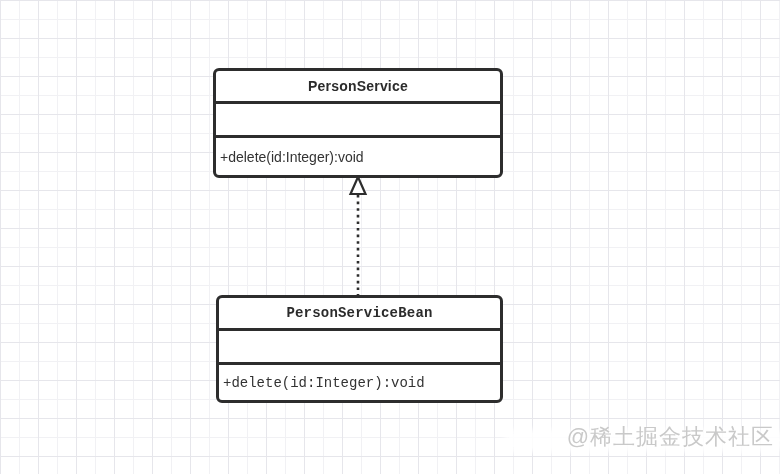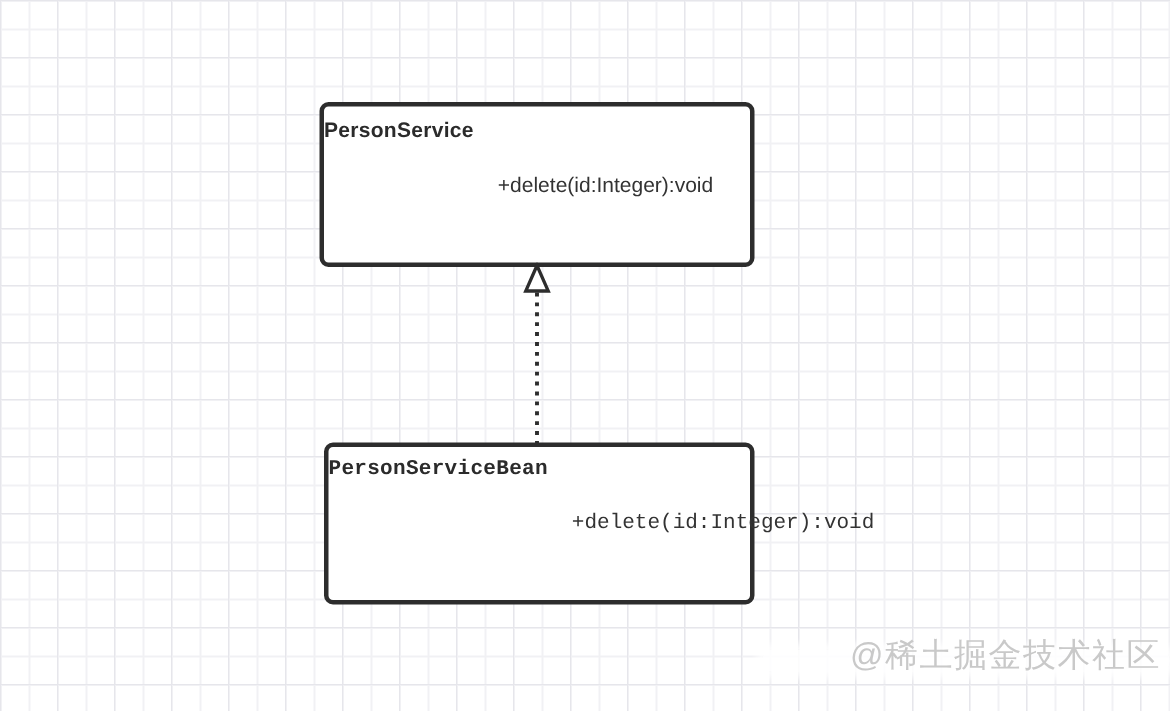--- a/index.html
+++ b/index.html
@@ -17,31 +17,31 @@
       linear-gradient(to right,#f1f1f4 1px,transparent 1px),
       linear-gradient(to bottom,#f1f1f4 1px,transparent 1px);
     background-size:38px 38px,38px 38px,19px 19px,19px 19px;
   }
   .class-box{
     position:absolute;
     background:#ffffff;
     border:3px solid #2d2d2d;
     border-radius:6px;
     box-sizing:border-box;
-    display:flex;flex-direction:row;
+    display:flex;flex-direction:column;
   }
   .class-box .title{
     height:30px;display:flex;align-items:center;justify-content:center;
     font-weight:bold;font-size:14px;color:#2b2b2b;letter-spacing:.2px;
   }
   .class-box .divider{height:0;border-top:3px solid #2d2d2d;}
   .class-box .attrs{height:31px;}
   .class-box .methods{
     flex:1;display:flex;align-items:center;
-    padding-left:16px;font-size:14px;color:#333333;
+    padding-left:4px;font-size:14px;color:#333333;
   }
   #person-service{left:213px;top:68px;width:290px;height:110px;}
   #person-service-bean{left:216px;top:295px;width:287px;height:108px;font-family:Liberation Mono, monospace;}
   .realize-arrow{position:absolute;left:340px;top:175px;width:36px;height:122px;}
   .whiteout-band{
     position:absolute;left:508px;top:433px;width:272px;height:15px;
     background:rgba(255,255,255,.85);
     box-shadow:0 0 5px 4px rgba(255,255,255,.8);
     border-radius:8px;
   }

